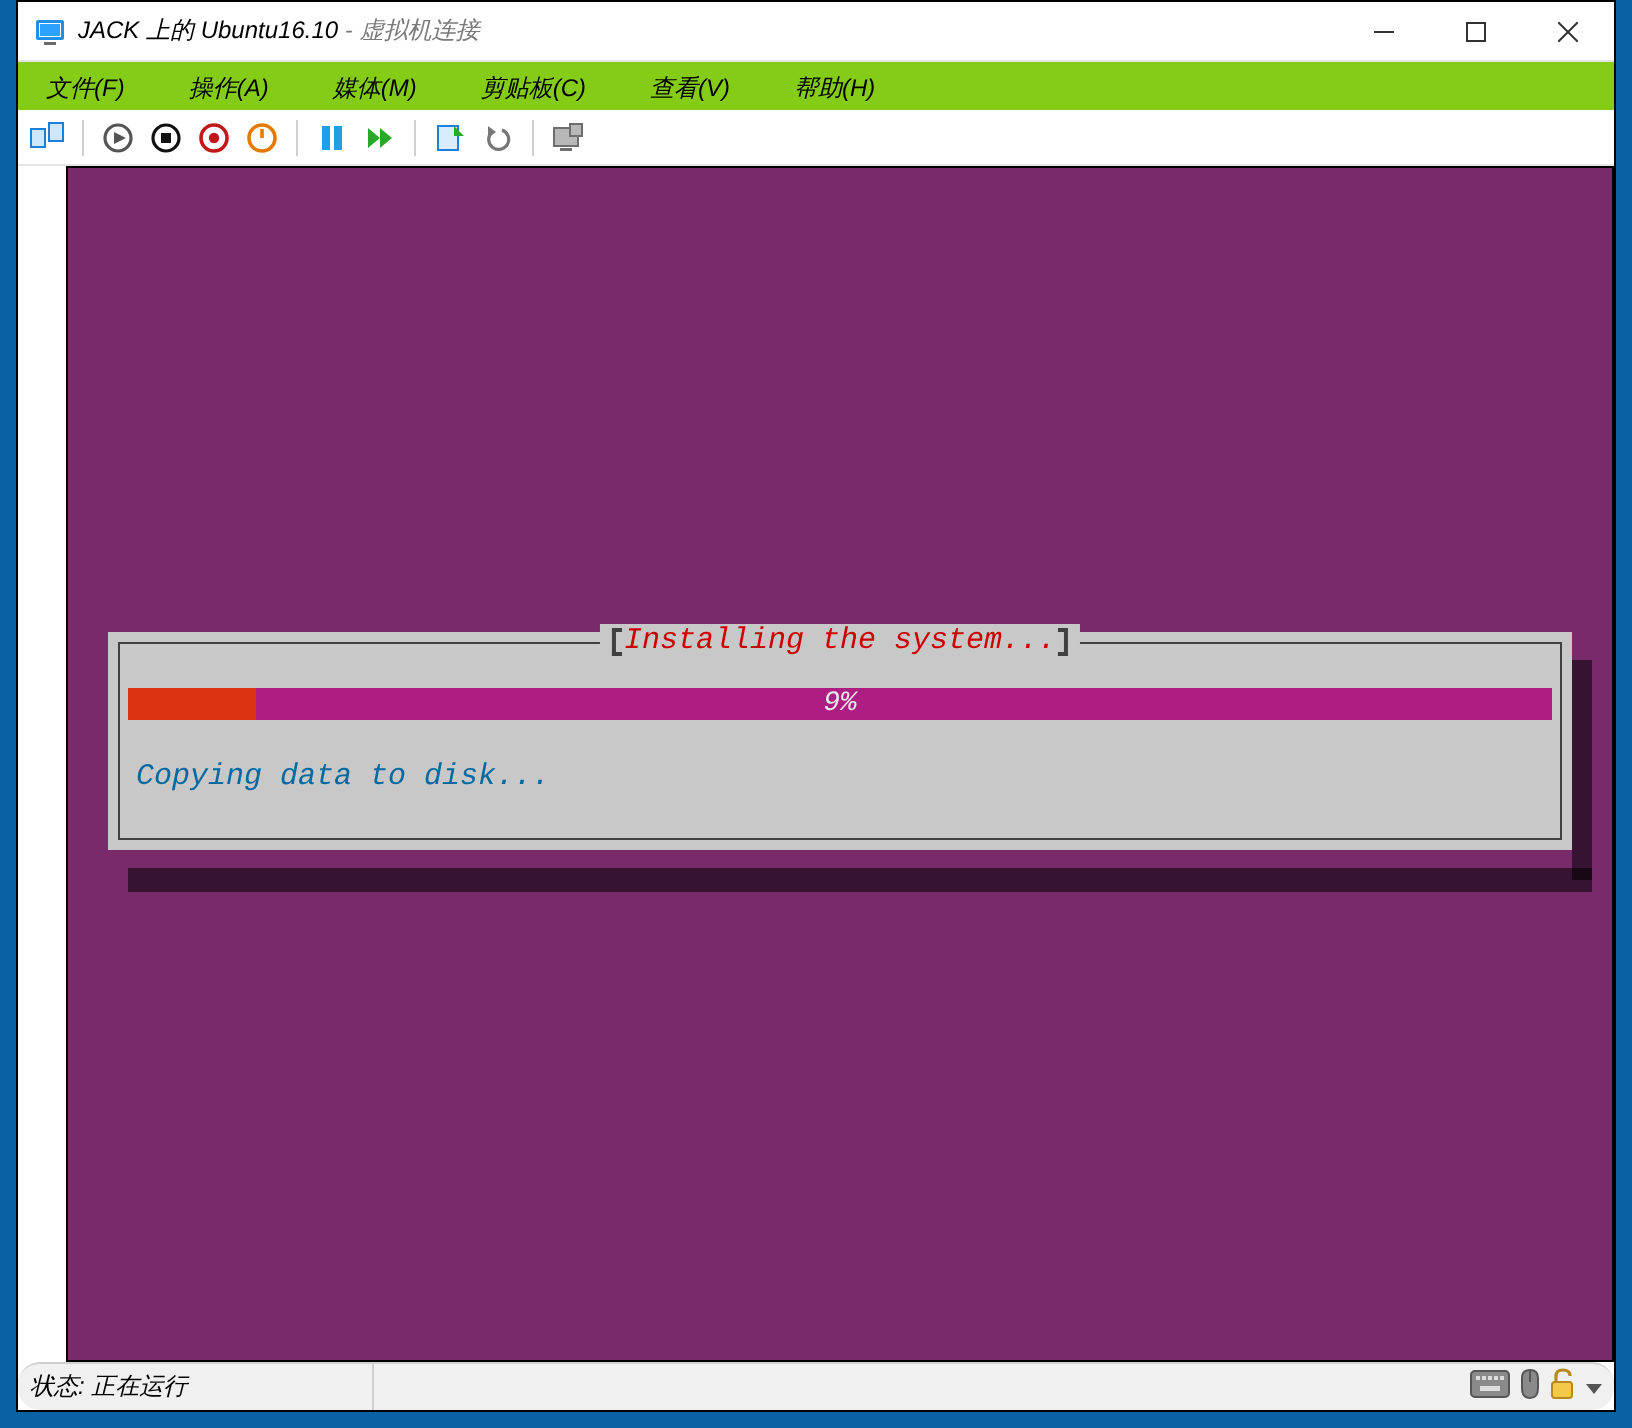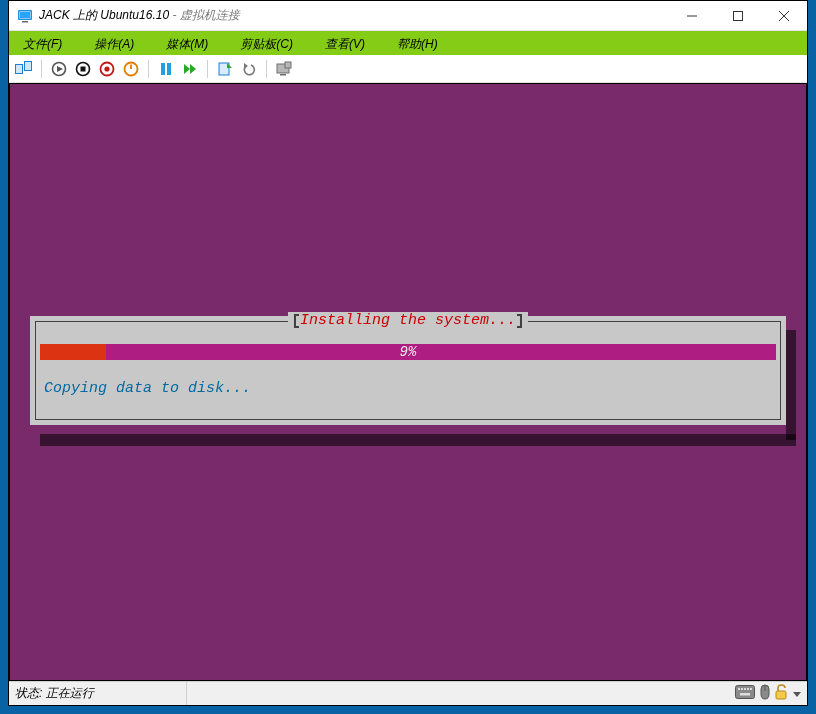--- a/index.html
+++ b/index.html
@@ -84,20 +84,21 @@
     display: flex; align-items: center; justify-content: center;
     border-radius: 2px;
   }
 
   
   .guest-wrap {
     flex: 1;
     background: #000000;
     padding: 0px;
     display: flex;
+    margin-left: 24px;
   }
   .guest {
     flex: 1;
     margin: 1px;
     background: #792a6b;
     position: relative;
   }
 
   
   .installer {
@@ -192,20 +193,21 @@
 
   
   .status-bar {
     height: 24px;
     background: #f0f0f0;
     border-top: 1px solid #d0d0d0;
     display: flex;
     align-items: center;
     font-size: 12px;
     padding: 0 6px;
+    border-radius: 11px;
   }
   .status-text { }
   .status-divider {
     width: 1px; height: 100%;
     background: #d0d0d0;
     margin: 0 0 0 92px;
   }
   .status-spacer { flex: 1; }
   .status-icons { display: flex; gap: 4px; align-items: center; }
 </style>

